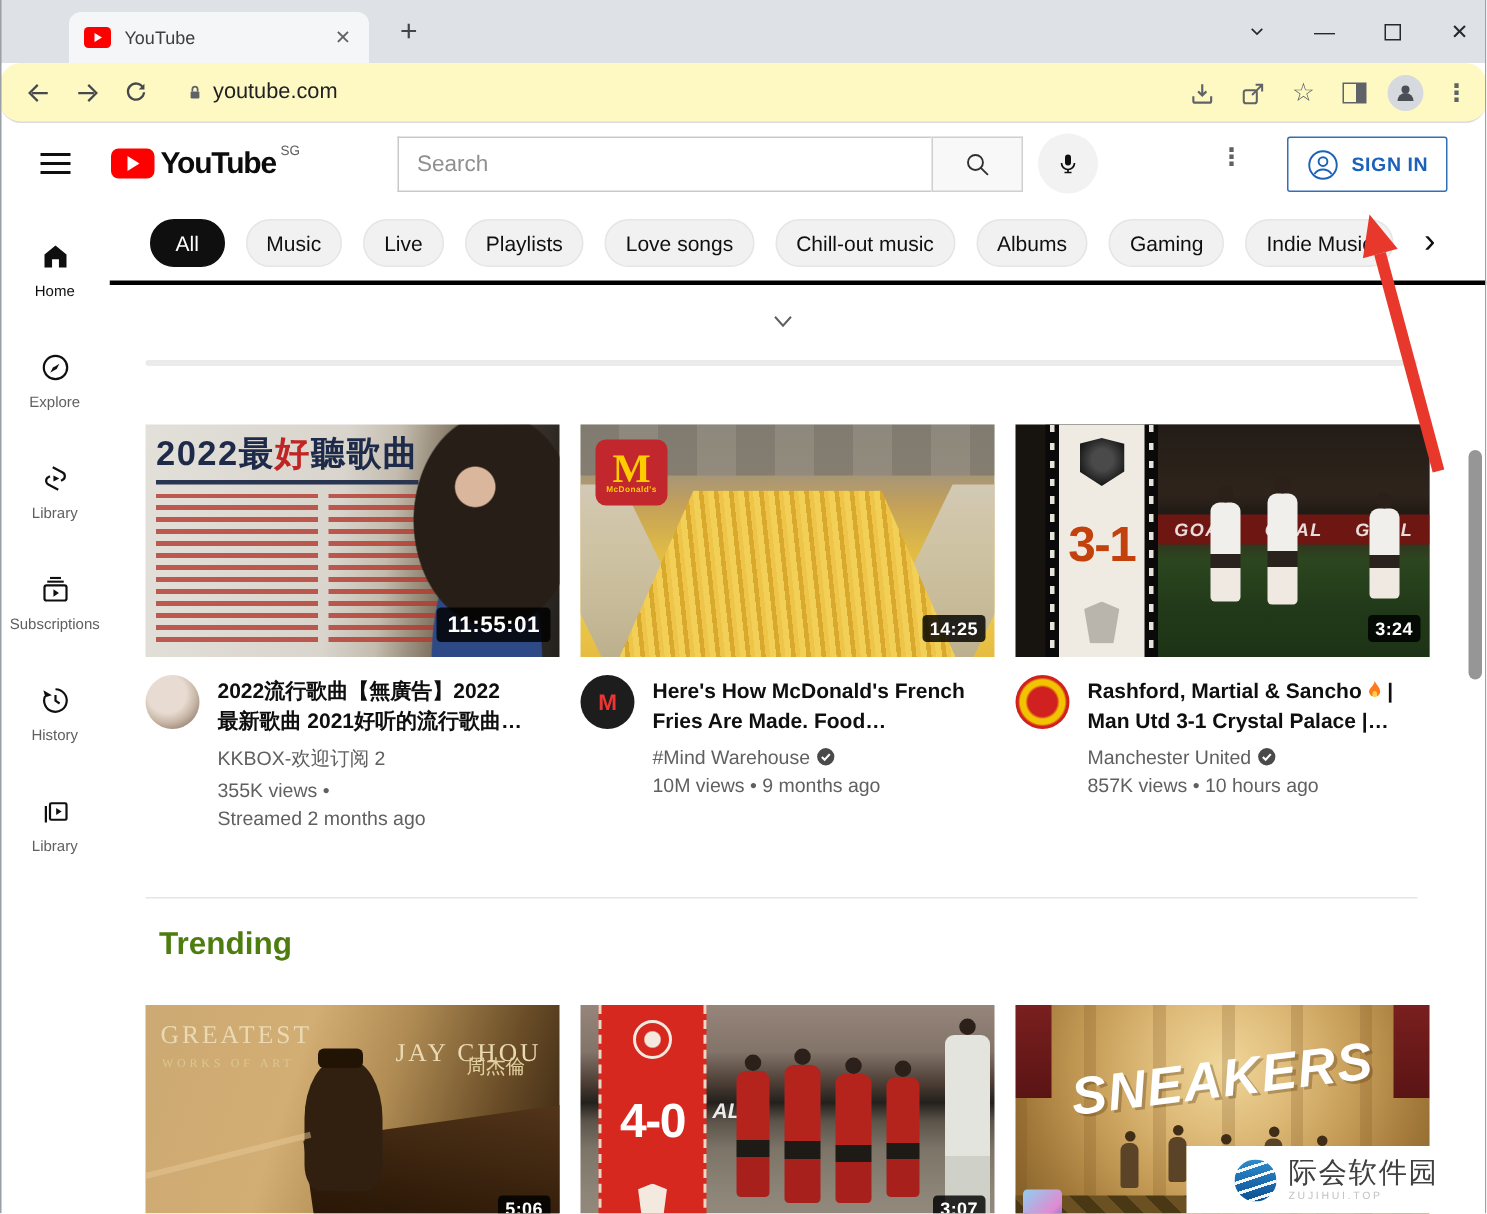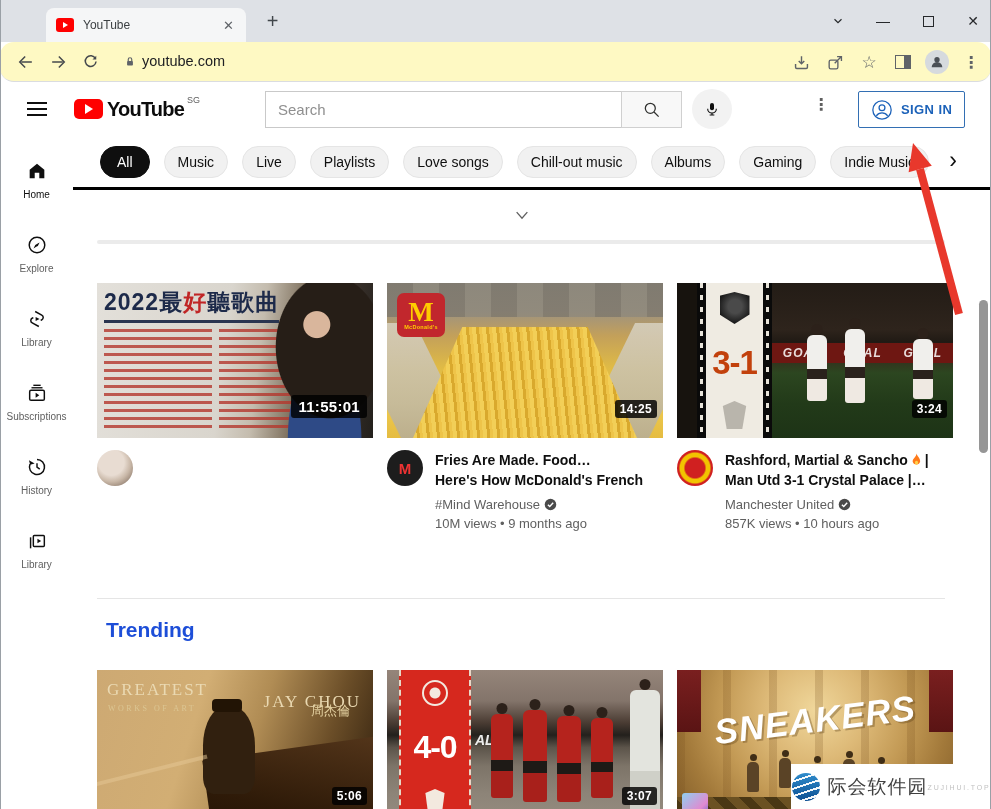--- a/index.html
+++ b/index.html
@@ -74,24 +74,24 @@
   .row { position:absolute; left:24px; display:flex; gap:14px; }
   .row1 { top:93px; } .row2 { top:480px; }
   .card { width:276px; }
   .thumb { position:relative; width:276px; height:155px; overflow:hidden; background:#ddd; }
   .meta { display:flex; margin-top:12px; }
   .avatar { width:36px; height:36px; border-radius:50%; flex:none; }
   .meta-text { margin-left:12px; min-width:0; }
   .vtitle { font-size:14px; font-weight:600; color:#0f0f0f; line-height:20px; white-space:nowrap; overflow:hidden; display:flex; align-items:center; gap:3px; }
   .vchan { font-size:13px; color:#606060; margin-top:7px; display:flex; align-items:center; gap:4px; }
   .vmeta { font-size:13px; color:#606060; margin-top:4px; }
-  .dur { position:absolute; right:6px; bottom:20px; background:rgba(0,0,0,.82); color:#fff; font-size:12px; font-weight:700;
+  .dur { position:absolute; right:6px; bottom:10px; background:rgba(0,0,0,.82); color:#fff; font-size:12px; font-weight:700;
          padding:2px 5px; border-radius:3px; letter-spacing:.3px; z-index:5; }
   .dur.big { font-size:15px; padding:3px 7px; }
-  .trending-title { position:absolute; left:33px; top:428px; font-size:21px; font-weight:600; color:#1d4ed8; }
+  .trending-title { position:absolute; left:33px; top:428px; font-size:21px; font-weight:600; color:#4d7c0f; }
 
   
   .t1 { background:linear-gradient(97deg,#e3e0da 0%,#d9d5cd 46%,#c4bcae 58%,#7a6c59 72%,#38302a 88%,#23201c 100%); }
   .t1-title { position:absolute; left:7px; top:4px; font-size:23px; font-weight:800; color:#1d2a4a; letter-spacing:1px;
               border-bottom:3px solid #2a3550; padding-bottom:2px; }
   .t1-title .red { color:#c02525; }
   .t1-list { position:absolute; top:46px; width:108px; height:100px;
              background:repeating-linear-gradient(180deg, rgba(180,55,45,.8) 0 3px, transparent 3px 8px); }
   .t1-list.a { left:7px; } .t1-list.b { left:122px; width:102px; }
   .t1-woman { position:absolute; right:-14px; top:0; width:130px; height:160px;
@@ -184,21 +184,21 @@
   .tt3-official { position:absolute; left:36px; bottom:3px; color:#fff; font-weight:800; font-size:14px; letter-spacing:1px; z-index:4; }
 
   
   .scroll-thumb { position:absolute; right:3px; top:300px; width:9px; height:153px; background:#969696; border-radius:5px; z-index:55; }
   .arrow-overlay { position:absolute; left:0; top:0; z-index:80; pointer-events:none; }
   .wm { position:absolute; left:791px; top:764px; width:200px; height:45px; background:#fff; display:flex; align-items:center;
         justify-content:center; gap:8px; z-index:70; }
   .wm-globe { width:28px; height:28px; border-radius:50%; flex:none;
               background-image:repeating-linear-gradient(-18deg, transparent 0 5px, rgba(255,255,255,.95) 5px 7px),
                                linear-gradient(180deg,#2f8ccc,#0c4f92); }
-  .wm-col { display:flex; flex-direction:row; align-items:center; }
+  .wm-col { display:flex; flex-direction:column; align-items:flex-start; }
   .wm-name { font-size:19px; color:#404040; letter-spacing:1px; line-height:21px; }
   .wm-domain { font-size:7px; color:#c2c2c2; letter-spacing:1.8px; margin-top:1px; }
   .edge { position:absolute; top:0; bottom:0; width:1px; background:#9aa0a6; z-index:90; }
   .edge.l { left:0; } .edge.r { right:0; }
 </style>
 </head>
 <body>
 
 <div class="page">
 
@@ -391,42 +391,55 @@
       <div class="card">
         <div class="thumb t1">
           <div class="t1-title"><span>2022最</span><span class="red">好</span><span>聽歌曲</span></div>
           <div class="t1-list a"></div>
           <div class="t1-list b"></div>
           <div class="t1-woman"></div>
           <span class="dur big">11:55:01</span>
         </div>
         <div class="meta">
           <div class="avatar" style="background:radial-gradient(circle at 40% 35%,#e8dcd2 0 40%,#c9b8a8 60%,#6a5648 100%)"></div>
+          <div class="meta-text">
+            <div class="vtitle">
+                <span>2022流行歌曲【無廣告】2022</span>
+              </div>
+            <div class="vtitle">
+                <span>最新歌曲 2021好听的流行歌曲…</span>
+              </div>
+            <div class="vchan">
+                <span>KKBOX-欢迎订阅 2</span>
+              </div>
+            <div class="vmeta">355K views •</div>
+            <div class="vmeta">Streamed 2 months ago</div>
+          </div>
         </div>
       </div>
 
       <div class="card">
         <div class="thumb t2">
           <div class="t2-rail l"></div>
           <div class="t2-rail r"></div>
           <div class="t2-fries"></div>
           <div class="t2-logo">
             <span class="m">M</span>
             <span class="n">McDonald's</span>
           </div>
           <span class="dur">14:25</span>
         </div>
         <div class="meta">
           <div class="avatar" style="background:#1d1d1d;display:flex;align-items:center;justify-content:center;color:#e33;font-weight:800;font-size:15px;">M</div>
           <div class="meta-text">
             <div class="vtitle">
-                <span>Fries Are Made. Food…</span>
+                <span>Here's How McDonald's French</span>
               </div>
             <div class="vtitle">
-                <span>Here's How McDonald's French</span>
+                <span>Fries Are Made. Food…</span>
               </div>
             <div class="vchan">
               <span>#Mind Warehouse</span>
               <svg width="13" height="13" viewBox="0 0 14 14">
                   <circle cx="7" cy="7" r="6.2" fill="#4a4a4a"></circle>
                   <path d="M4.2 7.2 6.2 9.2 9.9 5.1" fill="none" stroke="#fff" stroke-width="1.5"></path>
                 </svg>
             </div>
             <div class="vmeta">10M views • 9 months ago</div>
           </div>

